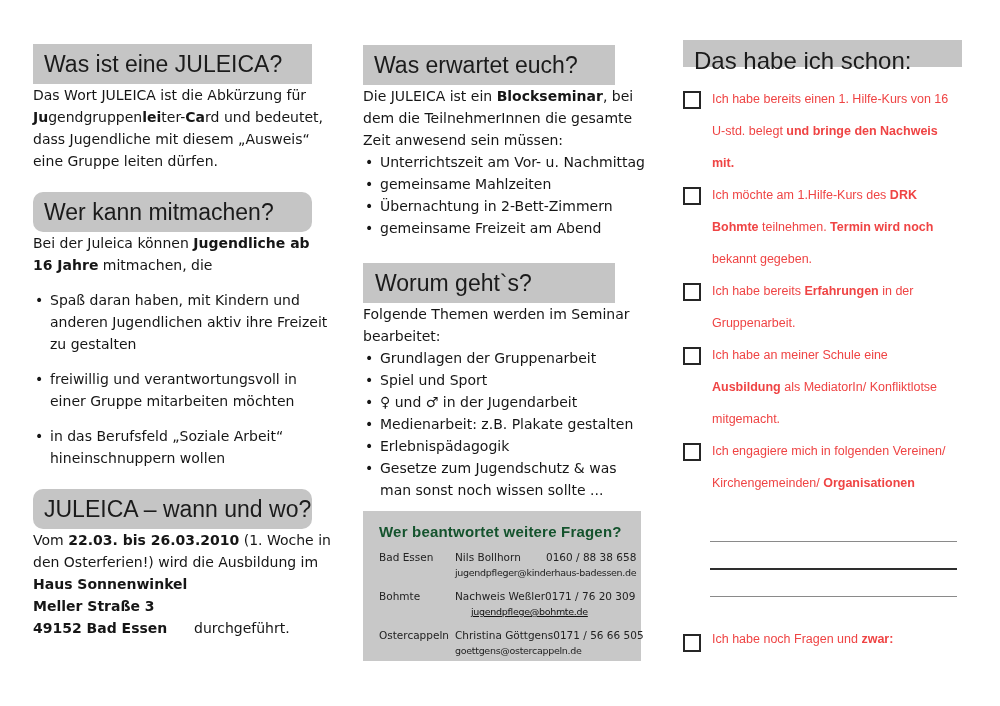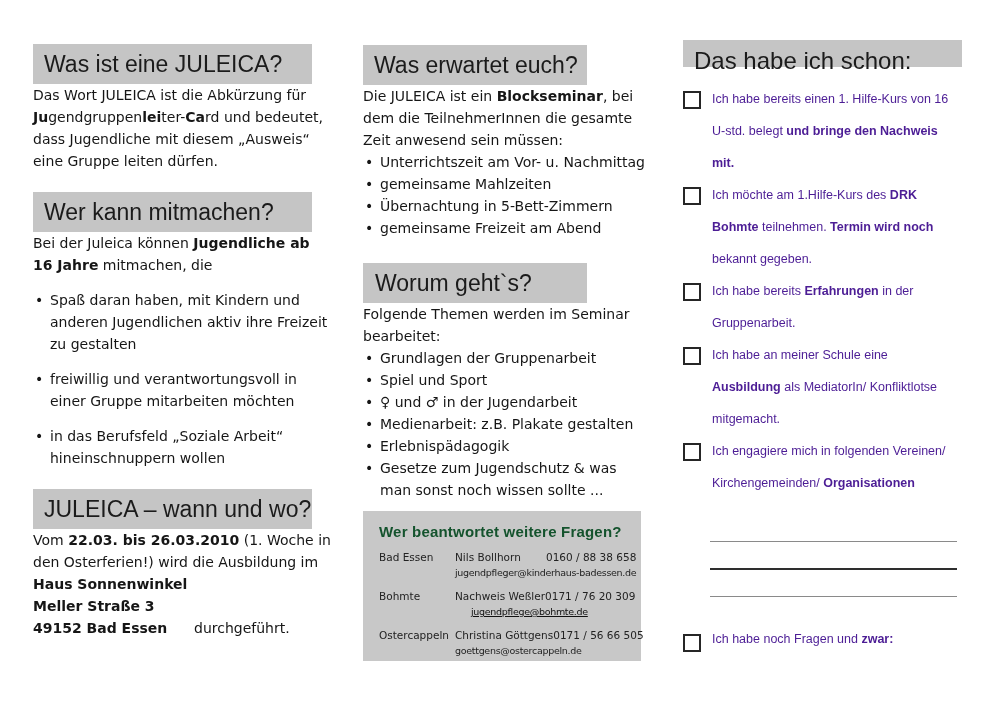--- a/index.html
+++ b/index.html
@@ -12,27 +12,27 @@
   .col-mid   { left:363px; top:45px; width:286px; }
   .col-right { left:683px; top:40px; width:282px; }
 
   .hdr {
     box-sizing:border-box; background:var(--header-bg,#c5c5c5);
     height:40px; line-height:40px; padding-left:11px;
     font-family:"Liberation Sans", sans-serif; font-size:23px;
     color:#1b1b1b; white-space:nowrap;
   }
   .col-left .hdr  { width:279px; }
-  .col-mid  .hdr  { width:224px; }
+  .col-mid  .hdr  { width:252px; }
   .col-right .hdr { width:279px; height:27px; line-height:42px; font-size:24px; }
 
   .comic { font-size:14px; line-height:22px; }
   p.comic { margin:0; }
   .mt13 { margin-top:13px; } .mt14 { margin-top:14px; } .mt12 { margin-top:12px; }
-  .mt10 { margin-top:10px; } .mt8 { margin-top:24px;padding-left:12px; } .mt20 { margin-top:20px; }
+  .mt10 { margin-top:10px; } .mt8 { margin-top:24px;padding-left:12px; } .mt20 { margin-top:20px;border-radius:10px; }
   .pre { white-space:pre-wrap; }
 
   ul.blist { list-style:none; margin:0; padding:0 0 0 17px; }
   ul.blist li { position:relative; }
   ul.blist li::before { content:"\2022"; position:absolute; left:-15px; }
   ul.spaced li { margin-top:13px; }
   ul.tight li { white-space:nowrap; }
 
   .contact {
     box-sizing:border-box; width:278px; height:150px; margin-top:10px;
@@ -46,21 +46,21 @@
            font-size:10.5px; line-height:13px; color:#222; }
   .c-line1 { display:flex; justify-content:space-between; white-space:nowrap; }
   .c-email { font-size:9.5px; letter-spacing:-0.3px; margin-top:2px; white-space:nowrap; }
   .c-email.link { text-decoration:underline; color:#111;padding-left:16px; }
 
   .check-list { margin-top:16px; }
   .check-item { display:flex; gap:11px; }
   .cbx { width:14px; height:14px; border:2px solid #262626; background:#fff;
          flex:none; margin-top:8px; }
   .check-text { font-family:"Liberation Sans", sans-serif; font-size:12.5px;
-                line-height:32px; color:#4c1d95; width:248px; }
+                line-height:32px; color:#ef4444; width:248px; }
   .write-lines { margin:16px 0 0 27px; width:247px; }
   .write-line { height:26px; border-bottom:1px solid #8a8a8a; }
   .write-line.strong { border-bottom:2px solid #2e2e2e; }
   .check-item.last { margin-top:26px;align-items:center; }
 </style>
 </head>
 <body>
 
 <div class="sheet">
 
@@ -79,21 +79,21 @@
     <div class="hdr mt20">JULEICA – wann und wo?</div>
     <p class="comic pre mt20"><span>Vom </span><span style="font-weight: bold;">22.03. bis 26.03.2010</span><span> (1. Woche in den Osterferien!) wird die Ausbildung im</span><br><span style="font-weight: bold;">Haus Sonnenwinkel</span><br><span style="font-weight: bold;">Meller Straße 3</span><br><span style="font-weight: bold;">49152 Bad Essen</span><span>      durchgeführt.</span></p>
   </div>
 
   <div class="col col-mid">
     <div class="hdr">Was erwartet euch?</div>
     <p class="comic mt10"><span>Die JULEICA ist ein </span><span style="font-weight: bold;">Blockseminar</span><span>, bei dem die TeilnehmerInnen die gesamte Zeit anwesend sein müssen:</span></p>
     <ul class="blist tight comic">
       <li>Unterrichtszeit am Vor- u. Nachmittag</li>
       <li>gemeinsame Mahlzeiten</li>
-      <li>Übernachtung in 5-Bett-Zimmern</li>
+      <li>Übernachtung in 2-Bett-Zimmern</li>
       <li>gemeinsame Freizeit am Abend</li>
     </ul>
 
     <div class="hdr mt8">Worum geht`s?</div>
     <p class="comic mt12">Folgende Themen werden im Seminar bearbeitet:</p>
     <ul class="blist tight comic">
       <li>Grundlagen der Gruppenarbeit</li>
       <li>Spiel und Sport</li>
       <li>♀ und ♂ in der Jugendarbeit</li>
       <li>Medienarbeit: z.B. Plakate gestalten</li>

